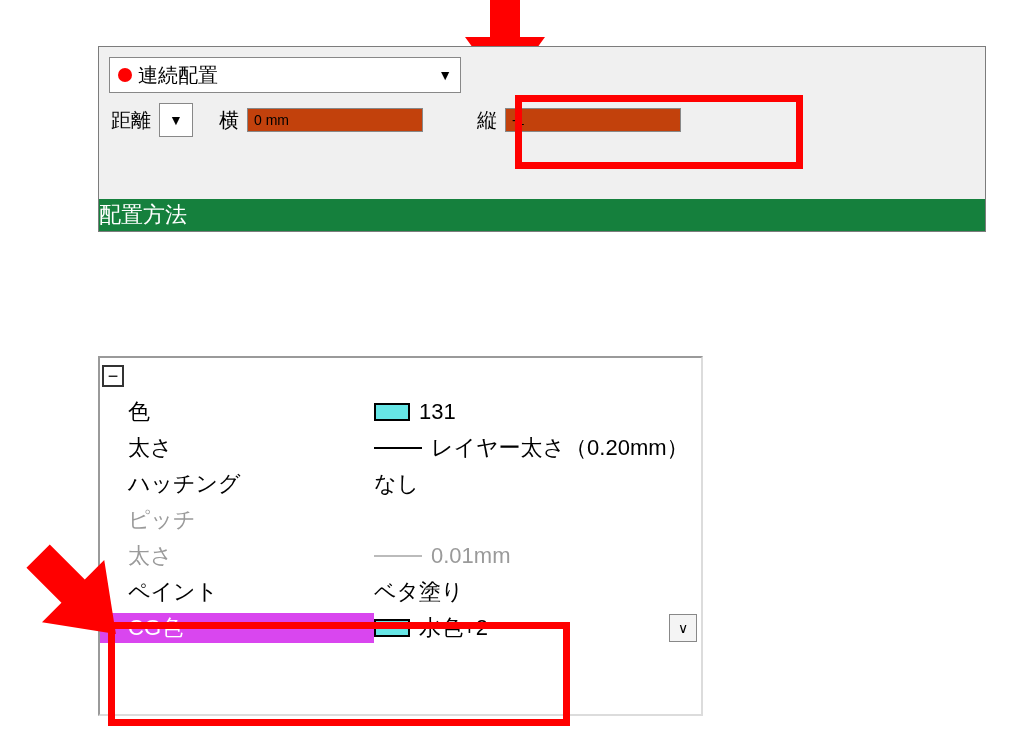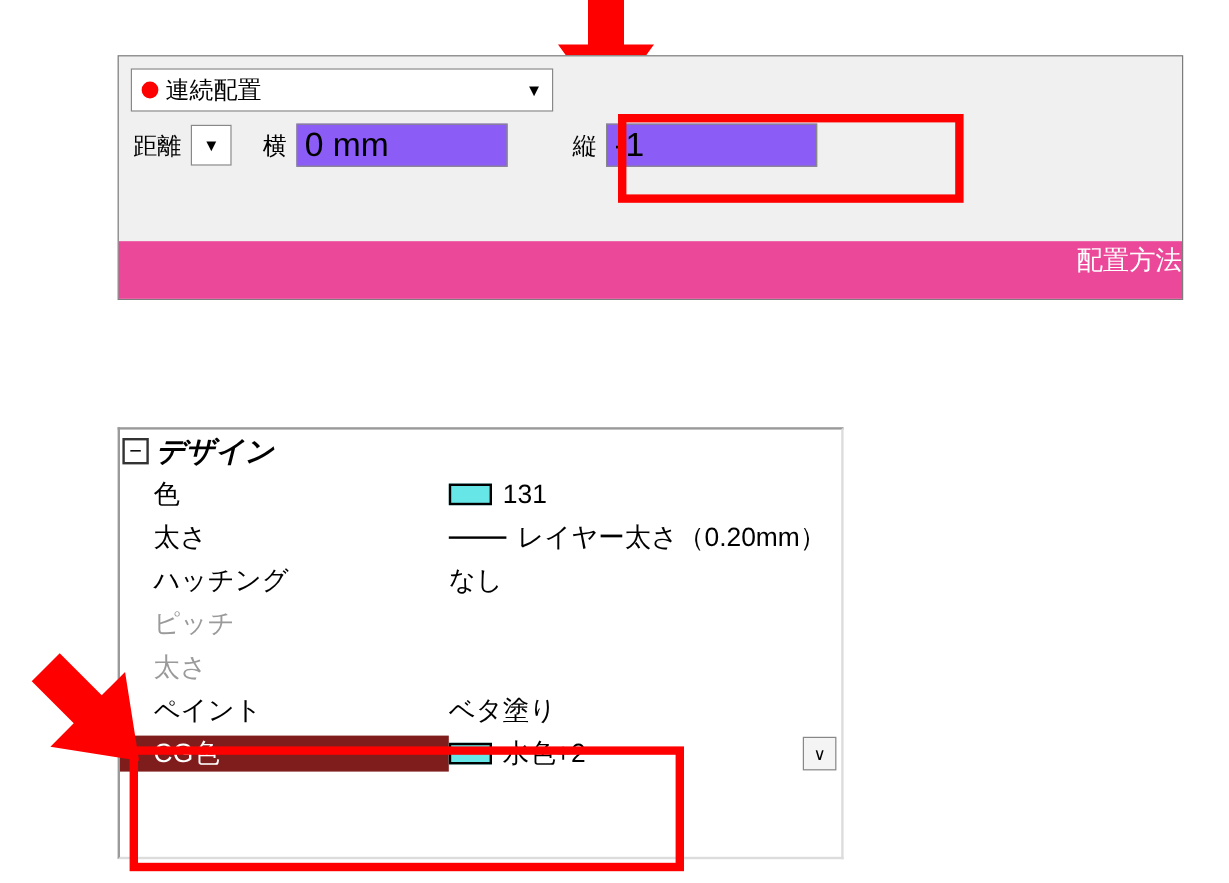--- a/index.html
+++ b/index.html
@@ -68,37 +68,37 @@
     width: 32px;
     height: 32px;
     border: 1px solid #888;
     background: #fff;
     display: flex;
     align-items: center;
     justify-content: center;
     font-size: 14px;
   }
   .text-input {
-    height: 36px;
+    height: 24px;
     border: 1px solid #888;
-    background: #8b5cf6;
+    background: #c2410c;
     padding: 0 6px;
     font-family: inherit;
-    font-size: 28px;
+    font-size: 14px;
     box-sizing: border-box;
   }
   .w-horiz { width: 176px; }
   .w-vert  { width: 176px; }
 
   .p1-footer {
-    height: 48px;
+    height: 32px;
     line-height: 32px;
-    background: #ec4899;
+    background: #15803d;
     color: #ffffff;
-    text-align: right;
+    text-align: left;
     font-size: 22px;
   }
 
   
   .hl-top {
     position: absolute;
     left: 495px;
     top: 95px;
     width: 288px;
     height: 74px;
@@ -188,21 +188,21 @@
     height: 0;
     border-top: 2px solid #000;
   }
   .line-preview-thick {
     width: 140px;
     height: 0;
     border-top: 4px solid #000;
   }
   .grey { color: #9a9a9a; }
   .row-selected .pg-label {
-    background: #7f1d1d;
+    background: #d946ef;
     color: #ffffff;
   }
   .dropdown-btn {
     width: 26px;
     height: 26px;
     border: 1px solid #888;
     background: #f4f4f4;
     font-size: 14px;
     display: flex;
     align-items: center;
@@ -266,21 +266,20 @@
     <div class="p1-footer">配置方法</div>
   </div>
 
   <div class="hl-top"></div>
 
   <div class="panel2">
     <div class="pg-header">
       <span class="pg-toggle">
         <span>−</span>
       </span>
-      <span class="pg-title">デザイン</span>
     </div>
 
     <div class="pg-row">
       <div class="pg-label">色</div>
       <div class="pg-value">
         <span class="swatch"></span>
         <span>131</span>
       </div>
     </div>
 
@@ -299,20 +298,24 @@
         <span>なし</span>
       </div>
     </div>
 
     <div class="pg-row">
       <div class="pg-label indent2 grey">ピッチ</div>
     </div>
 
     <div class="pg-row">
       <div class="pg-label indent2 grey">太さ</div>
+      <div class="pg-value grey">
+        <span class="line-preview-thin" style="border-color:#bbb"></span>
+        <span>0.01mm</span>
+      </div>
     </div>
 
     <div class="pg-row">
       <div class="pg-label">ペイント</div>
       <div class="pg-value">
         <span>ベタ塗り</span>
       </div>
     </div>
 
     <div class="pg-row row-selected">

